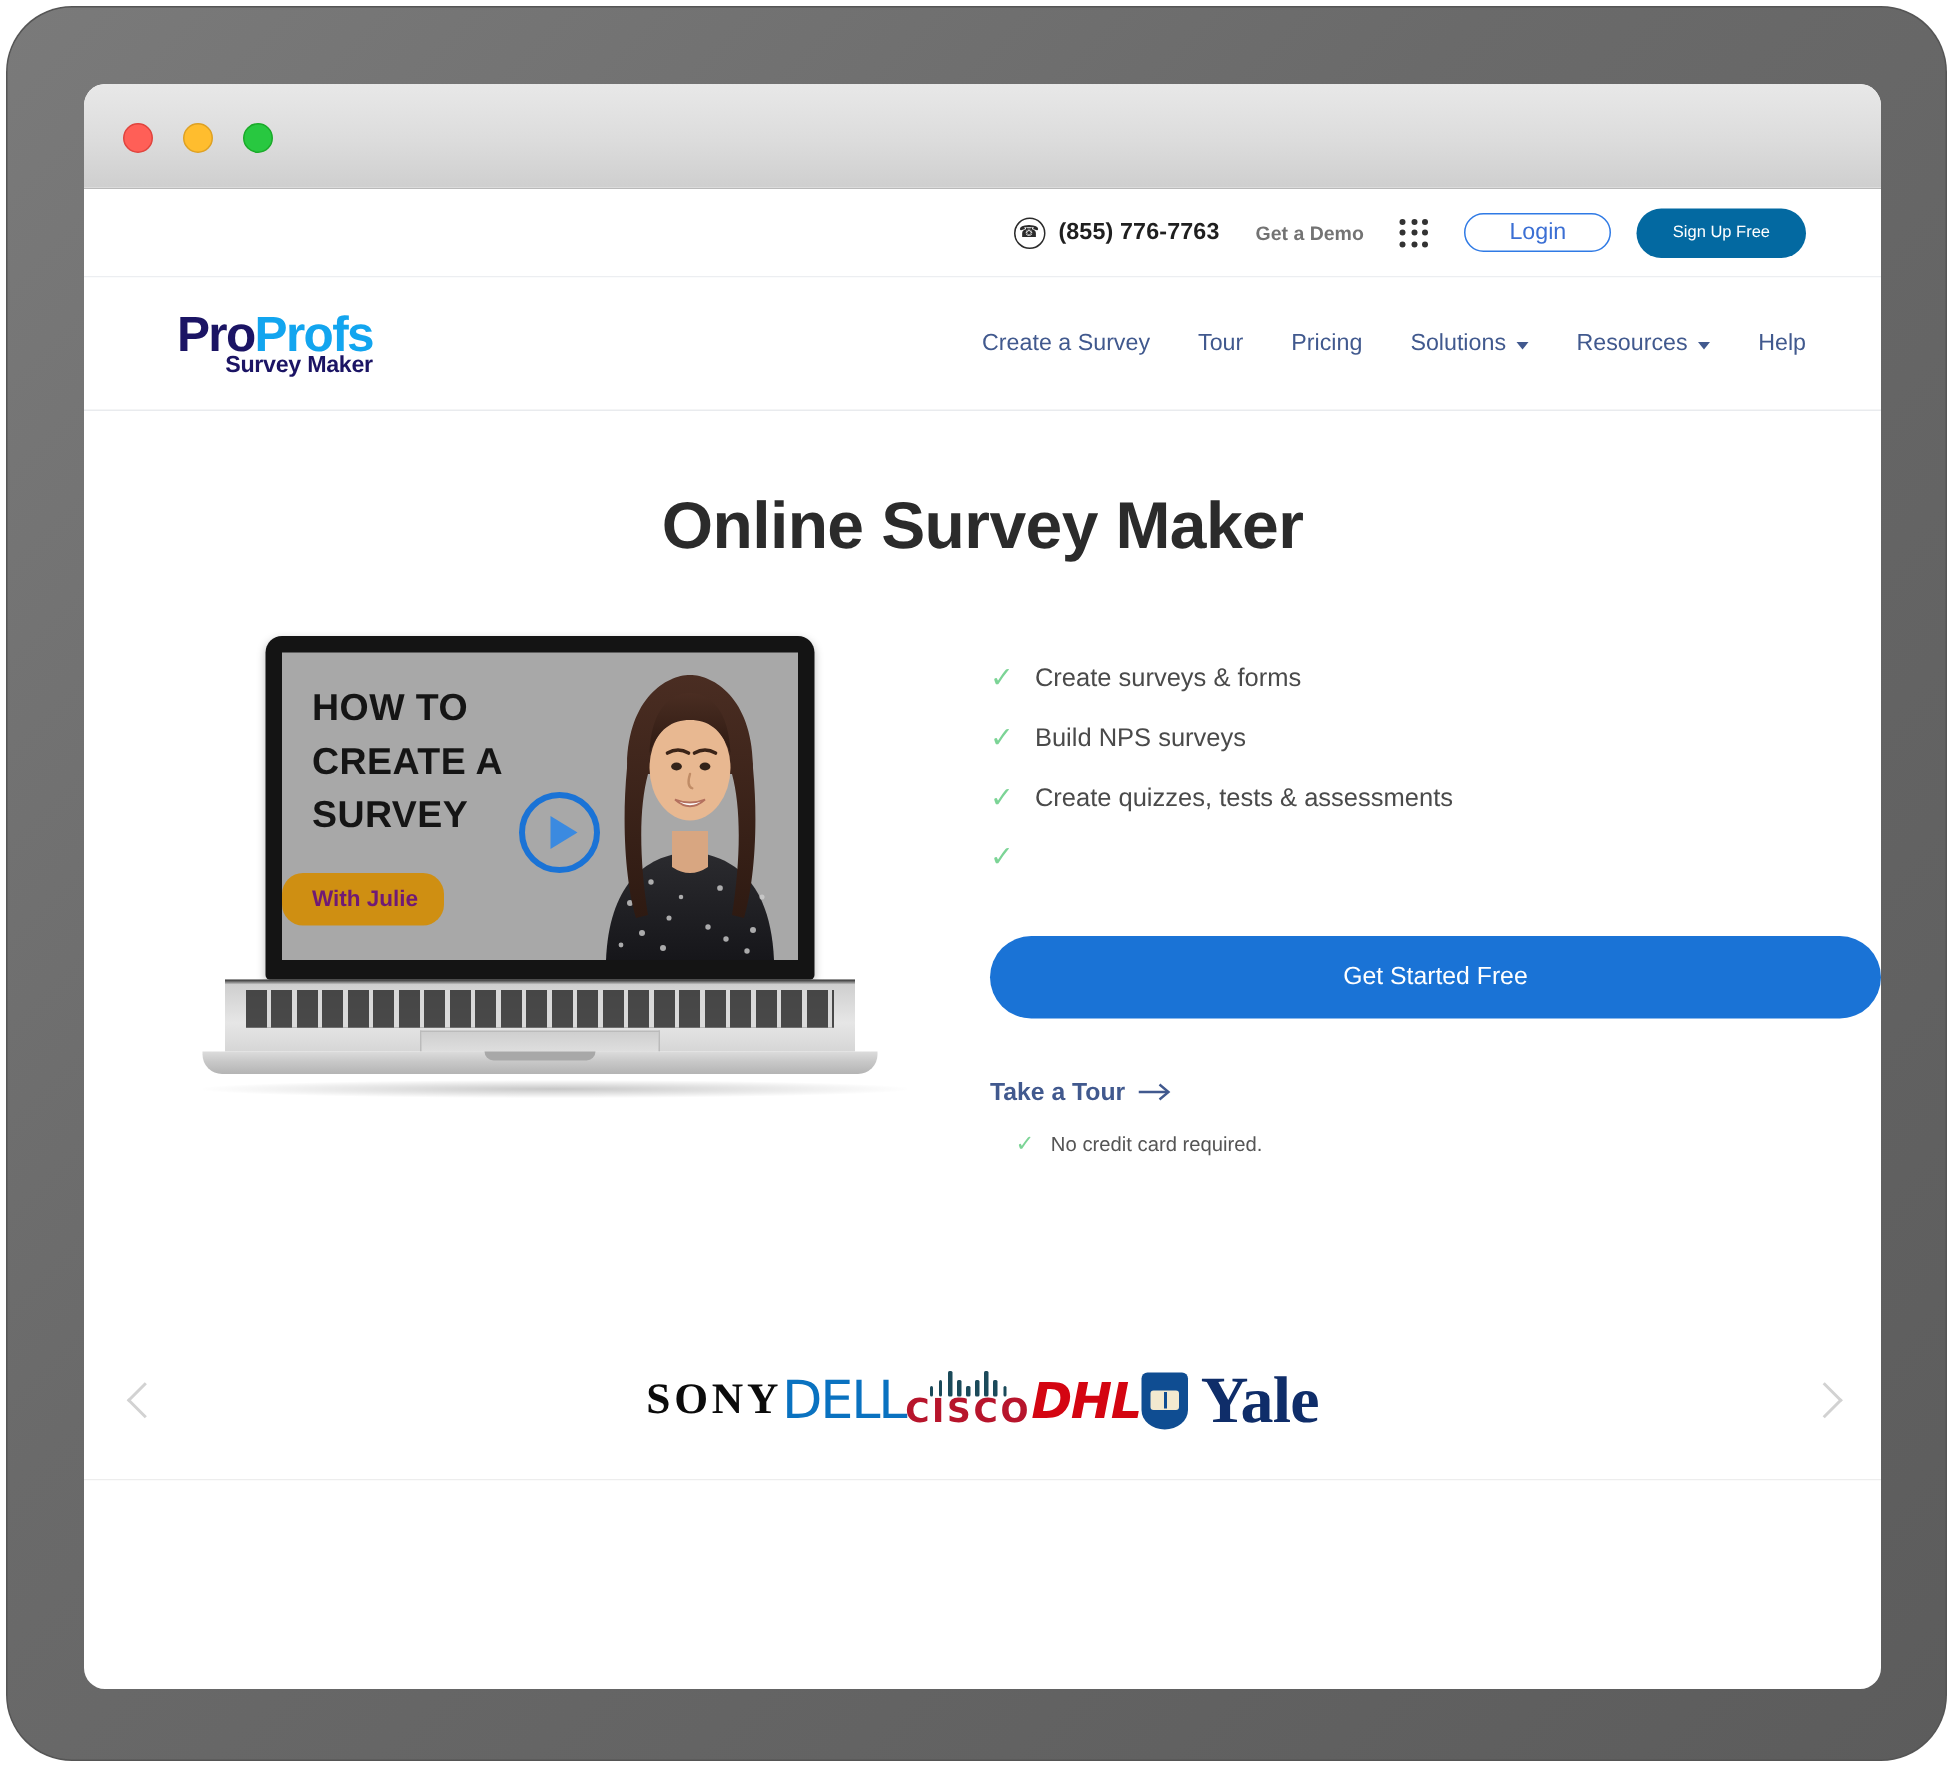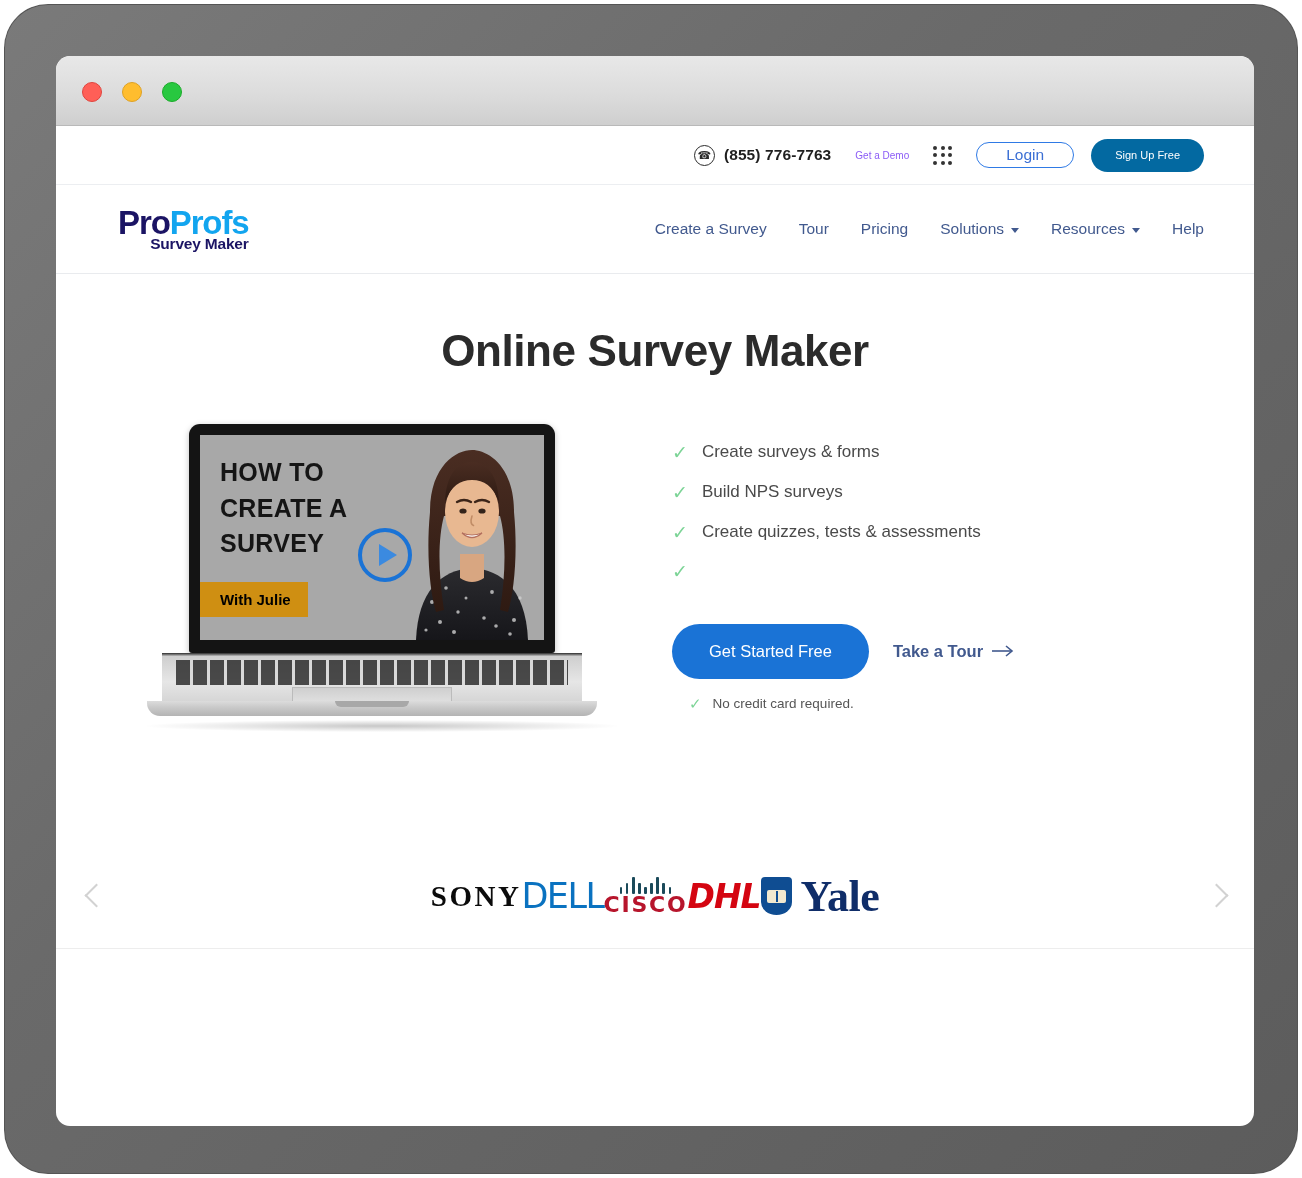--- a/index.html
+++ b/index.html
@@ -58,21 +58,21 @@
   }
   .phone-wrap { display: flex; align-items: center; gap: 9px; margin-right: 24px; }
   .phone-circle {
     width: 21px; height: 21px; border-radius: 50%;
     border: 1.6px solid #2b2b2b;
     display: flex; align-items: center; justify-content: center;
     font-size: 11px; color: #2b2b2b; line-height: 1;
   }
   .phone-num { font-size: 15.5px; font-weight: bold; color: #1f1f1f; letter-spacing: .1px; }
   .demo-link {
-    font-size: 10px; font-weight: normal; color: #8b5cf6;
+    font-size: 13px; font-weight: bold; color: #737373;
     margin-right: 24px; cursor: pointer; white-space: nowrap;
   }
   .grid-icon {
     display: grid; grid-template-columns: repeat(3, 4px); grid-template-rows: repeat(3, 4px);
     gap: 3.5px; margin-right: 24px; cursor: pointer;
   }
   .grid-icon i { width: 4px; height: 4px; background: #333; border-radius: 50%; display: block; }
   .btn-login {
     border: 1.5px solid #2f7ae5; color: #3b6fd4; background: #fff;
     border-radius: 22px; padding: 4px 29px; font-size: 15.5px;
@@ -118,21 +118,21 @@
   .hero-title {
     font-size: 44px; font-weight: bold; color: #2b2b2b; letter-spacing: -.4px;
   }
   .hero-sub {
     font-size: 24.5px; color: #3b3b3b; margin-top: 27px; font-weight: normal;
   }
 
   
   .hero-body {
     display: flex; align-items: flex-start;
-    padding: 48px 0 0 16px;
+    padding: 48px 0 0 4px;
   }
   .laptop-col { width: 600px; display: flex; justify-content: center; }
   .feature-col { flex: 1; padding-top: 18px; }
 
   
   .laptop { position: relative; width: 450px; }
   .laptop-lid {
     width: 366px; margin: 0 auto;
     background: #141414;
     border-radius: 11px 11px 3px 3px;
@@ -143,22 +143,23 @@
     position: relative; width: 100%; height: 205px; overflow: hidden;
     background: #a8a8a8;
   }
   .screen-text {
     position: absolute; left: 20px; top: 20px; z-index: 3;
     font-size: 25px; font-weight: bold; color: #151515; line-height: 1.42;
     letter-spacing: .3px; text-align: left;
   }
   .with-julie {
     position: absolute; left: 0; top: 147px; z-index: 3;
-    background: #cf8f12; color: #000000; font-size: 15px; font-weight: bold;
+    background: #cf8f12; color: #701a75; font-size: 15px; font-weight: bold;
     padding: 9px 17px 9px 20px;
+    border-radius: 14px;
   }
   .person {
     position: absolute; right: -4px; bottom: 0; width: 152px; height: 198px; z-index: 2;
   }
   .play-btn {
     position: absolute; left: 158px; top: 93px; z-index: 4;
     width: 54px; height: 54px; border-radius: 50%;
     border: 4px solid #1a73d6; background: transparent;
     display: flex; align-items: center; justify-content: center;
     cursor: pointer;
@@ -203,21 +204,21 @@
     background: radial-gradient(ellipse at center, rgba(0,0,0,.22) 0%, rgba(0,0,0,0) 72%);
   }
 
   
   .feature-list { list-style: none; }
   .feature-item {
     display: flex; align-items: center; gap: 14px;
     margin-bottom: 20px; font-size: 17px; color: #4a4a4a;
   }
   .check { color: #7cd496; font-size: 19px; line-height: 1; font-weight: normal; }
-  .cta-row { display: flex; gap: 24px; margin-top: 43px; }
+  .cta-row { display: flex; gap: 40px; margin-top: 43px; flex-direction: column; }
   .btn-start {
     background: #1a73d6; color: #fff; border: none; border-radius: 28px;
     padding: 19px 37px; font-size: 16.5px; cursor: pointer; line-height: 1;
     white-space: nowrap;
   }
   .take-tour {
     font-size: 16.5px; font-weight: bold; color: #41598e; cursor: pointer;
     display: flex; align-items: center; gap: 9px; white-space: nowrap;
   }
   .nocard {

